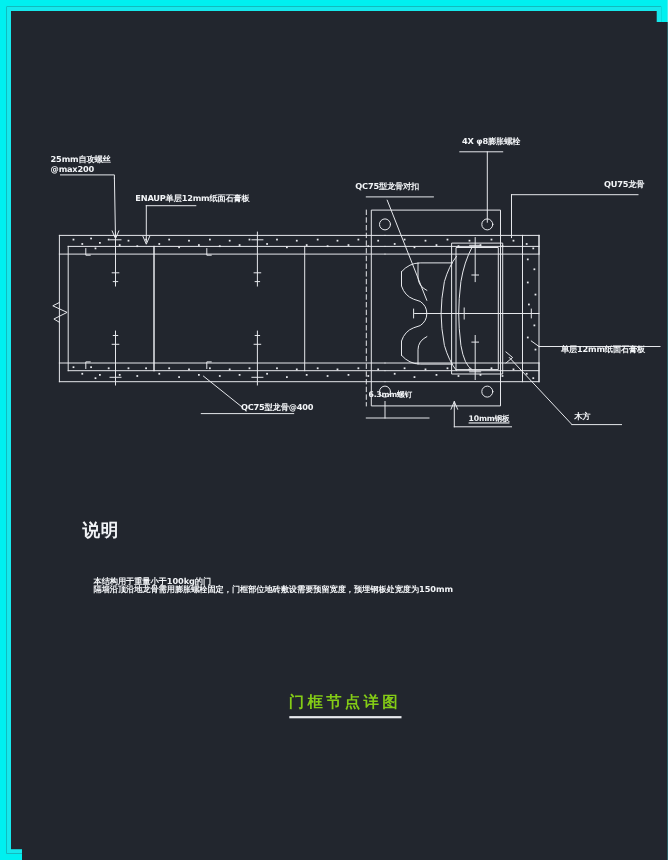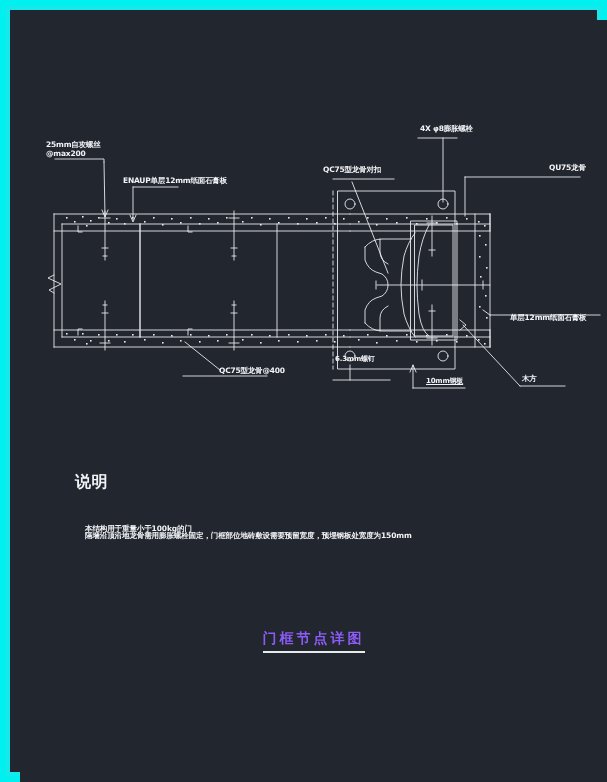--- a/index.html
+++ b/index.html
@@ -87,21 +87,21 @@
   
   #title-wrap {
     position: absolute;
     left: 0;
     top: 608px;
     width: 587px;
     text-align: center;
   }
   #main-title {
     display: inline-block;
-    color: #8b5cf6;
+    color: #84cc16;
     font-size: 14px;
     font-weight: 700;
     letter-spacing: 3px;
     padding-bottom: 3px;
     border-bottom: 2px solid #e8eaee;
   }
 </style>
 </head>
 <body>
 

